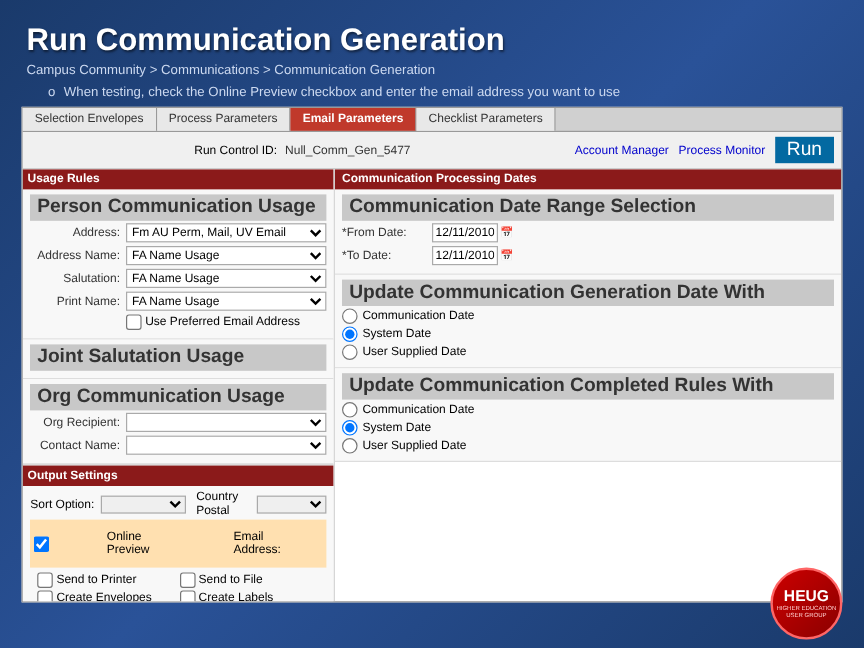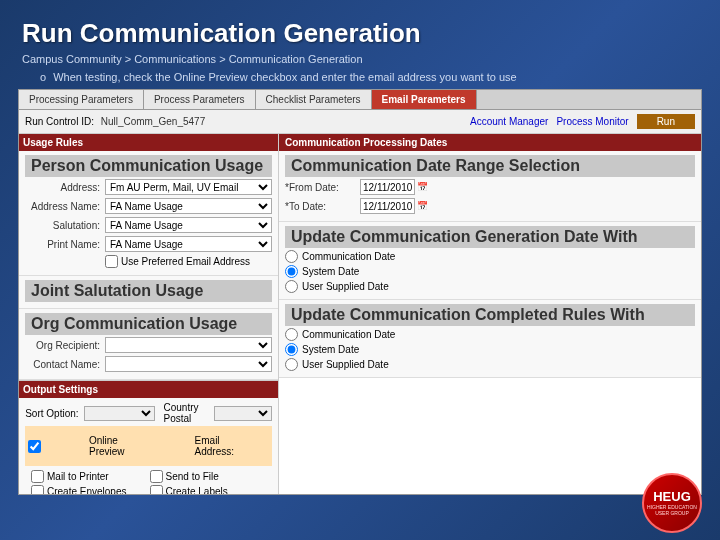--- a/index.html
+++ b/index.html
@@ -68,29 +68,29 @@
     
     .top-bar {
       display: flex;
       align-items: center;
       padding: 4px 6px;
       background: #f0f0f0;
       border-bottom: 1px solid #ccc;
       font-size: 10px;
     }
 
-    .top-bar-left { flex: 1; }
+    .top-bar-left { flex: 1; text-align: center; }
     .top-bar-right { display: flex; gap: 8px; align-items: center; }
 
     .run-btn {
-      background: #a16207;
+      background: #0369a1;
       color: white;
       border: none;
-      padding: 2px 20px;
-      font-size: 10px;
+      padding: 2px 10px;
+      font-size: 16px;
       cursor: pointer;
     }
 
     .link-text {
       color: #0000cc;
       cursor: pointer;
       font-size: 10px;
     }
 
     
@@ -327,24 +327,24 @@
 <div class="breadcrumb">Campus Community &gt; Communications &gt; Communication Generation</div>
 
 <div class="hint-text">
   <span style="margin-right:4px;">o</span>
   <span>When testing, check the Online Preview checkbox and enter the email address you want to use</span>
 </div>
 
 <div class="main-panel">
 
   <div class="tabs">
-    <div class="tab inactive">Processing Parameters</div>
+    <div class="tab inactive">Selection Envelopes</div>
     <div class="tab inactive">Process Parameters</div>
+    <div class="tab active">Email Parameters</div>
     <div class="tab inactive">Checklist Parameters</div>
-    <div class="tab active">Email Parameters</div>
   </div>
 
   <div class="top-bar">
     <div class="top-bar-left">
       <span>Run Control ID:</span>
       <span style="margin-left:4px; color:#333;">Null_Comm_Gen_5477</span>
     </div>
     <div class="top-bar-right">
       <span class="link-text">Account Manager</span>
       <span class="link-text">Process Monitor</span>
@@ -432,21 +432,21 @@
           <div class="online-preview-row">
             <input type="checkbox" checked="" style="">
             <span>Online Preview</span>
             <span style="margin-left:25px;">Email Address:</span>
             <input type="text" class="email-input" style="margin-left: 4px;" value="hanconnag@, morristem.edu">
           </div>
 
           <div class="checkbox-grid">
             <div class="checkbox-item">
               <input type="checkbox" style="">
-              <span>Mail to Printer</span>
+              <span>Send to Printer</span>
             </div>
             <div class="checkbox-item">
               <input type="checkbox" style="">
               <span>Send to File</span>
             </div>
             <div class="checkbox-item">
               <input type="checkbox" style="">
               <span>Create Envelopes</span>
             </div>
             <div class="checkbox-item">

